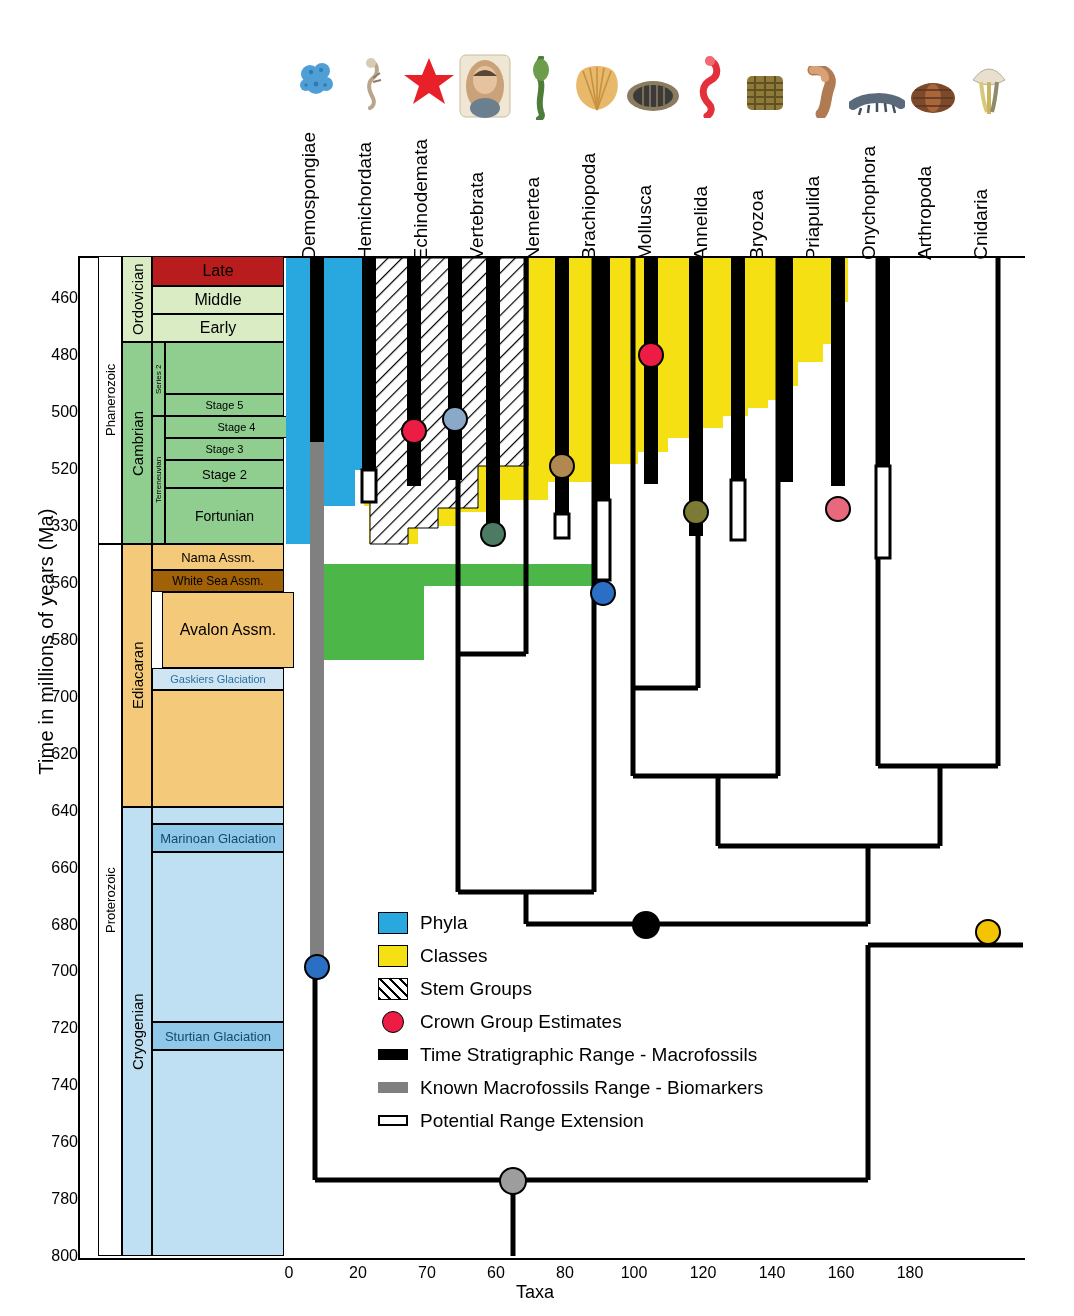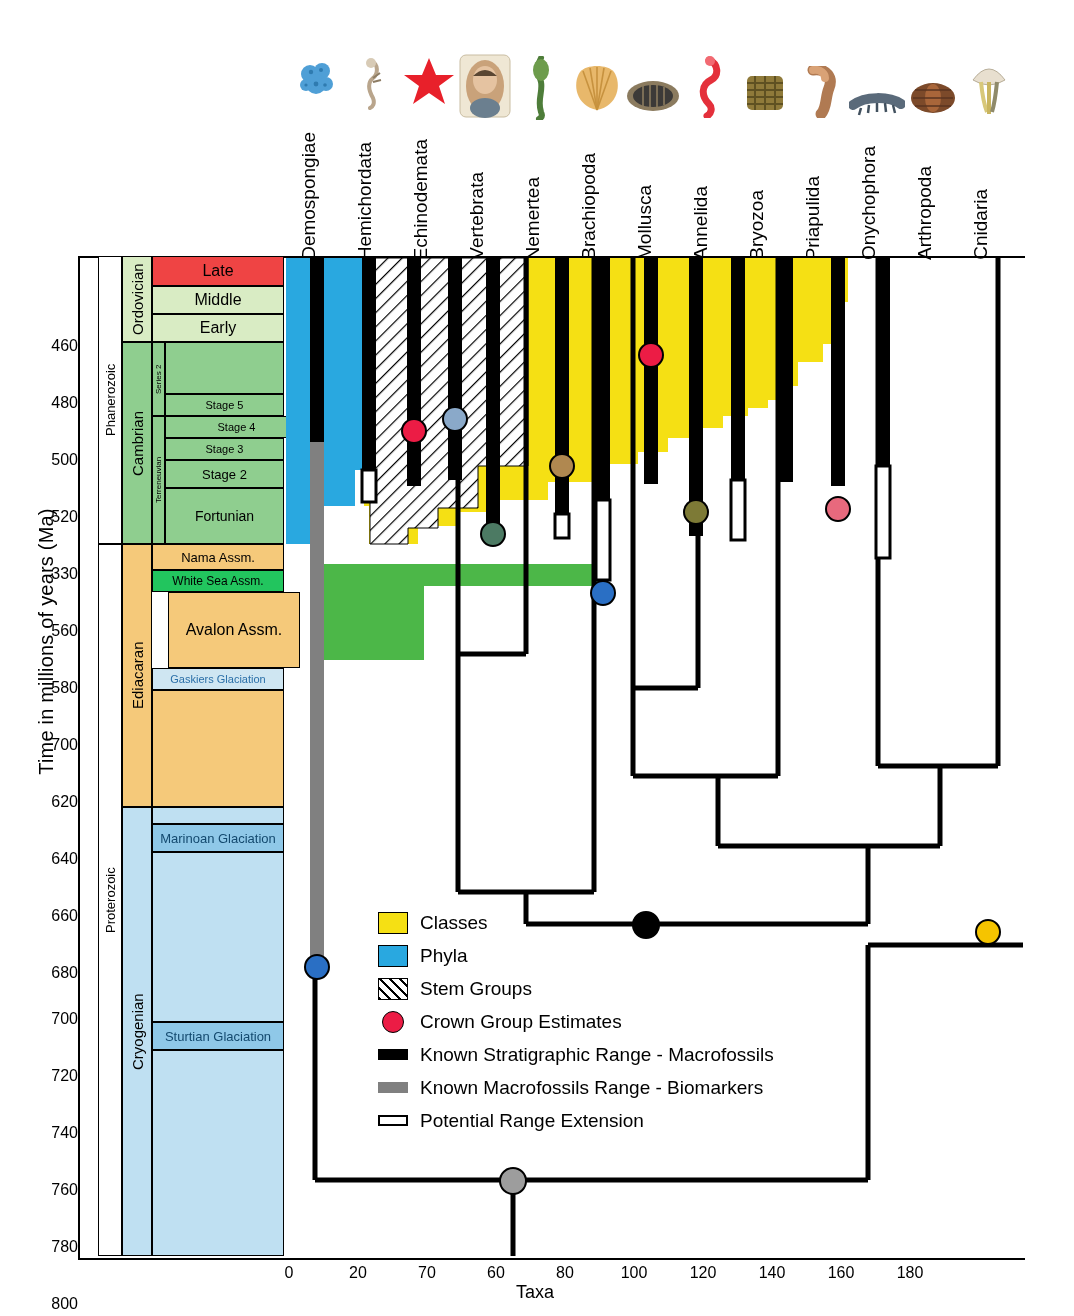--- a/index.html
+++ b/index.html
@@ -4,21 +4,21 @@
 <style>
   html,body{margin:0;padding:0;background:#ffffff;}
   body{width:1074px;height:1316px;position:relative;font-family:"Liberation Sans",sans-serif;color:#000;overflow:hidden;}
   .abs{position:absolute;}
   
   #y-axis-title{
     left:-104px;top:630px;width:300px;text-align:center;
     transform:rotate(-90deg);transform-origin:center center;
     font-size:20px;letter-spacing:.2px;
   }
-  .ytick{position:absolute;right:0;width:60px;text-align:right;font-size:16px;margin-top:48px;}
+  .ytick{position:absolute;right:0;width:60px;text-align:right;font-size:16px;}
   #ytick-wrap{left:0px;top:0px;width:78px;height:1316px;}
   #xtick-wrap{left:0;top:1258px;width:1074px;height:40px;}
   .xtick{position:absolute;font-size:16px;text-align:center;width:50px;}
   #x-axis-title{left:535px;top:1282px;font-size:18px;transform:translateX(-50%);}
   
   #plot{left:78px;top:256px;width:945px;height:1000px;}
   #chartbox{position:absolute;left:0;top:0;width:945px;height:1000px;border-left:2px solid #000;border-top:2px solid #000;border-right:0;border-bottom:2px solid #000;}
   
   .gcol{position:absolute;box-sizing:border-box;border:1px solid #000;font-size:13px;display:flex;align-items:center;justify-content:center;text-align:center;overflow:hidden;}
   .vert{writing-mode:vertical-rl;transform:rotate(180deg);}
@@ -261,37 +261,37 @@
   <div id="chartbox"></div>
 
   <div class="gcol vert" style="left:20px;top:0px;width:24px;height:288px;background:#fff;">Phanerozoic</div>
   <div class="gcol vert" style="left:20px;top:288px;width:24px;height:712px;background:#fff;">Proterozoic</div>
 
   <div class="gcol vert" style="left:44px;top:0px;width:30px;height:86px;background:#d9ecc4;font-size:15px;">Ordovician</div>
   <div class="gcol vert" style="left:44px;top:86px;width:30px;height:202px;background:#8fce8f;font-size:15px;">Cambrian</div>
   <div class="gcol vert" style="left:44px;top:288px;width:30px;height:263px;background:#f5c97a;font-size:15px;">Ediacaran</div>
   <div class="gcol vert" style="left:44px;top:551px;width:30px;height:449px;background:#bfe0f2;font-size:15px;">Cryogenian</div>
 
-  <div class="gcol" style="left:74px;top:0px;width:132px;height:30px;background:#ef4444;font-size:16px;">Late</div>
+  <div class="gcol" style="left:74px;top:0px;width:132px;height:30px;background:#b91c1c;font-size:16px;">Late</div>
   <div class="gcol" style="left:74px;top:30px;width:132px;height:28px;background:#d9ecc4;font-size:16px;">Middle</div>
   <div class="gcol" style="left:74px;top:58px;width:132px;height:28px;background:#d9ecc4;font-size:16px;">Early</div>
 
   <div class="gcol vert" style="left:74px;top:86px;width:13px;height:74px;background:#8fce8f;font-size:8px;">Series 2</div>
   <div class="gcol vert" style="left:74px;top:160px;width:13px;height:128px;background:#8fce8f;font-size:8px;">Terreneuvian</div>
 
   <div class="gcol" style="left:87px;top:86px;width:119px;height:52px;background:#8fce8f;"></div>
   <div class="gcol" style="left:87px;top:138px;width:119px;height:22px;background:#8fce8f;font-size:11px;">Stage 5</div>
   <div class="gcol" style="left:87px;top:160px;width:143px;height:22px;background:#8fce8f;font-size:11px;">Stage 4</div>
   <div class="gcol" style="left:87px;top:182px;width:119px;height:22px;background:#8fce8f;font-size:11px;">Stage 3</div>
   <div class="gcol" style="left:87px;top:204px;width:119px;height:28px;background:#8fce8f;font-size:13px;">Stage 2</div>
   <div class="gcol" style="left:87px;top:232px;width:119px;height:56px;background:#8fce8f;font-size:14px;">Fortunian</div>
 
   <div class="gcol" style="left:74px;top:288px;width:132px;height:26px;background:#f5c97a;font-size:13px;">Nama Assm.</div>
-  <div class="gcol" style="left:74px;top:314px;width:132px;height:22px;background:#22c55e;font-size:12px;">White Sea Assm.</div>
-  <div class="gcol" style="left:90px;top:336px;width:132px;height:76px;background:#f5c97a;font-size:16px;">Avalon Assm.</div>
+  <div class="gcol" style="left:74px;top:314px;width:132px;height:22px;background:#a16207;font-size:12px;">White Sea Assm.</div>
+  <div class="gcol" style="left:84px;top:336px;width:132px;height:76px;background:#f5c97a;font-size:16px;">Avalon Assm.</div>
   <div class="gcol" style="left:74px;top:412px;width:132px;height:22px;background:#cfe6f2;font-size:11px;color:#2a6fa8;">Gaskiers Glaciation</div>
   <div class="gcol" style="left:74px;top:434px;width:132px;height:117px;background:#f5c97a;"></div>
 
   <div class="gcol" style="left:74px;top:551px;width:132px;height:17px;background:#bfe0f2;"></div>
   <div class="gcol" style="left:74px;top:568px;width:132px;height:28px;background:#8fc8e8;font-size:13px;color:#13496e;">Marinoan Glaciation</div>
   <div class="gcol" style="left:74px;top:596px;width:132px;height:170px;background:#bfe0f2;"></div>
   <div class="gcol" style="left:74px;top:766px;width:132px;height:28px;background:#8fc8e8;font-size:13px;color:#13496e;">Sturtian Glaciation</div>
   <div class="gcol" style="left:74px;top:794px;width:132px;height:206px;background:#bfe0f2;"></div>
 
   <svg width="945" height="1000" style="position:absolute;left:0;top:0">
@@ -393,38 +393,38 @@
     <circle cx="415" cy="278" r="12" fill="#4c7a63" stroke="#000" stroke-width="2"></circle>
     <circle cx="525" cy="337" r="12" fill="#2a6fc4" stroke="#000" stroke-width="2"></circle>
     <circle cx="910" cy="676" r="12" fill="#f5c400" stroke="#000" stroke-width="2"></circle>
     <circle cx="568" cy="669" r="13" fill="#000" stroke="#000" stroke-width="2"></circle>
     <circle cx="239" cy="711" r="12" fill="#2a6fc4" stroke="#000" stroke-width="2"></circle>
     <circle cx="435" cy="925" r="13" fill="#9d9d9d" stroke="#000" stroke-width="2"></circle>
   </svg>
 
   <div id="legend">
     <div class="legrow">
+      <span class="legswatch" style="background:#29a8e0"></span>
+      <span>Phyla</span>
+    </div>
+    <div class="legrow">
       <span class="legswatch" style="background:#f5e014"></span>
       <span>Classes</span>
     </div>
     <div class="legrow">
-      <span class="legswatch" style="background:#29a8e0"></span>
-      <span>Phyla</span>
-    </div>
-    <div class="legrow">
       <span class="legswatch" style="background:repeating-linear-gradient(45deg,#000 0 2px,#fff 2px 7px);"></span>
       <span>Stem Groups</span>
     </div>
     <div class="legrow">
       <span class="legcirc" style="background:#ec1c45"></span>
       <span>Crown Group Estimates</span>
     </div>
     <div class="legrow">
       <span class="legbar" style="background:#000"></span>
-      <span>Known Stratigraphic Range - Macrofossils</span>
+      <span>Time Stratigraphic Range - Macrofossils</span>
     </div>
     <div class="legrow">
       <span class="legbar" style="background:#808080"></span>
       <span>Known Macrofossils Range - Biomarkers</span>
     </div>
     <div class="legrow">
       <span class="legbar" style="background:#fff;border:2px solid #000"></span>
       <span>Potential Range Extension</span>
     </div>
   </div>

